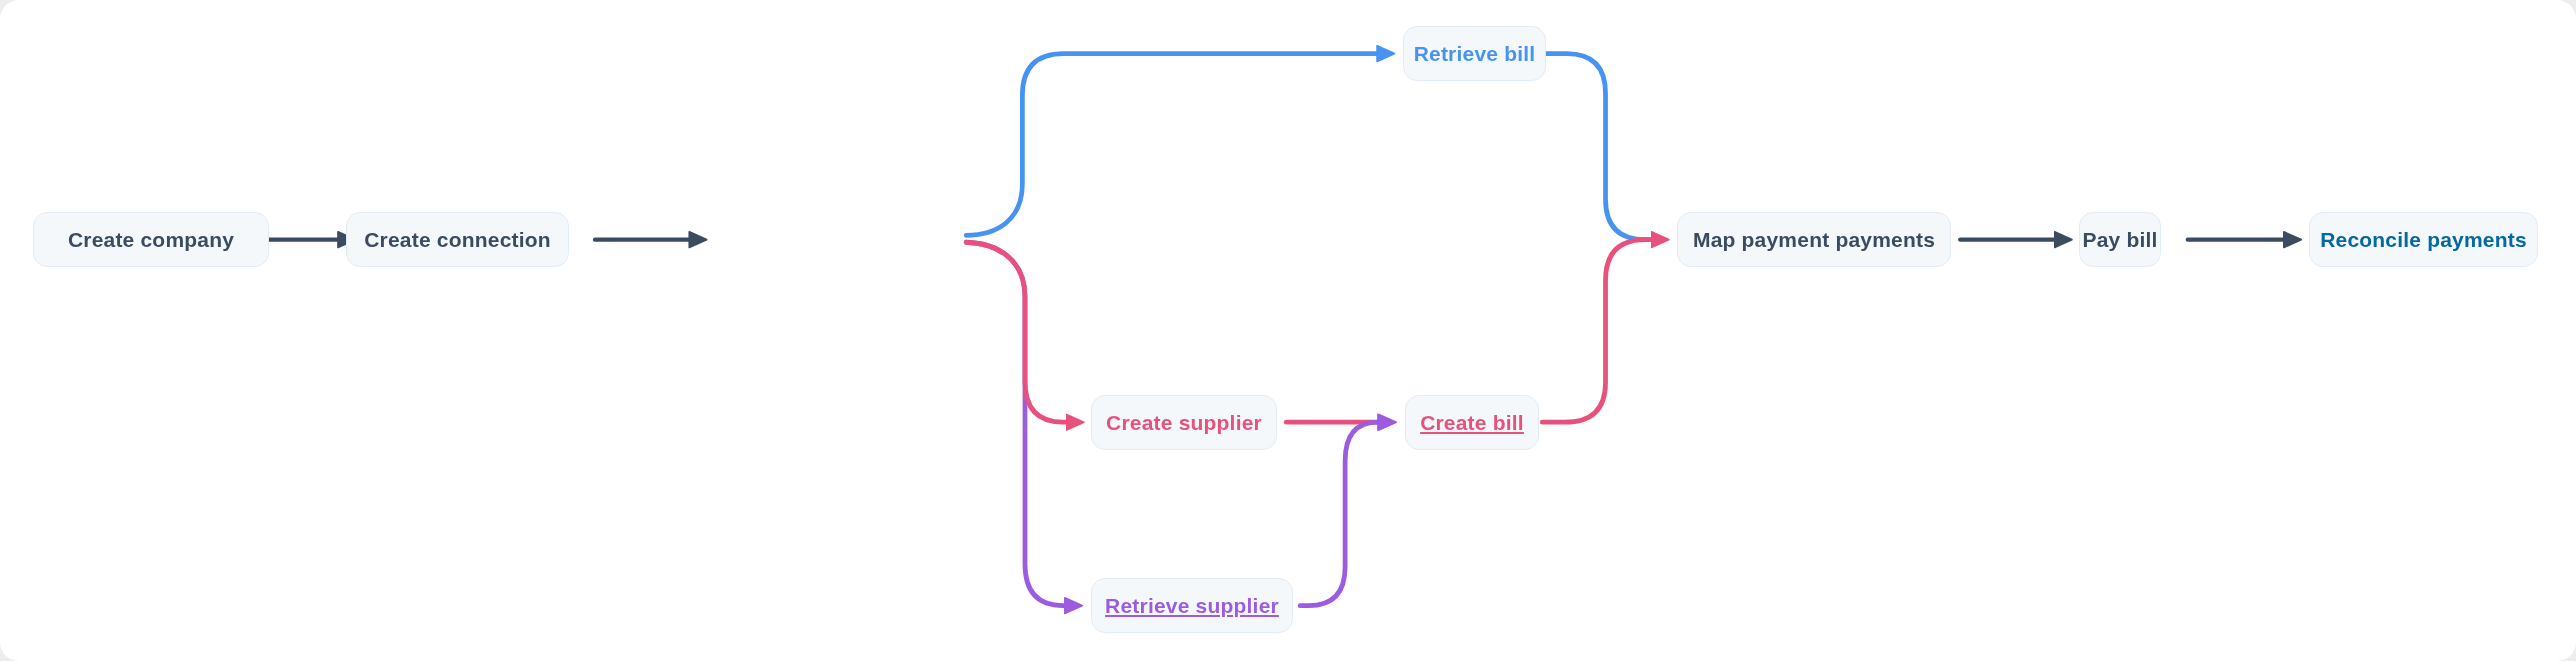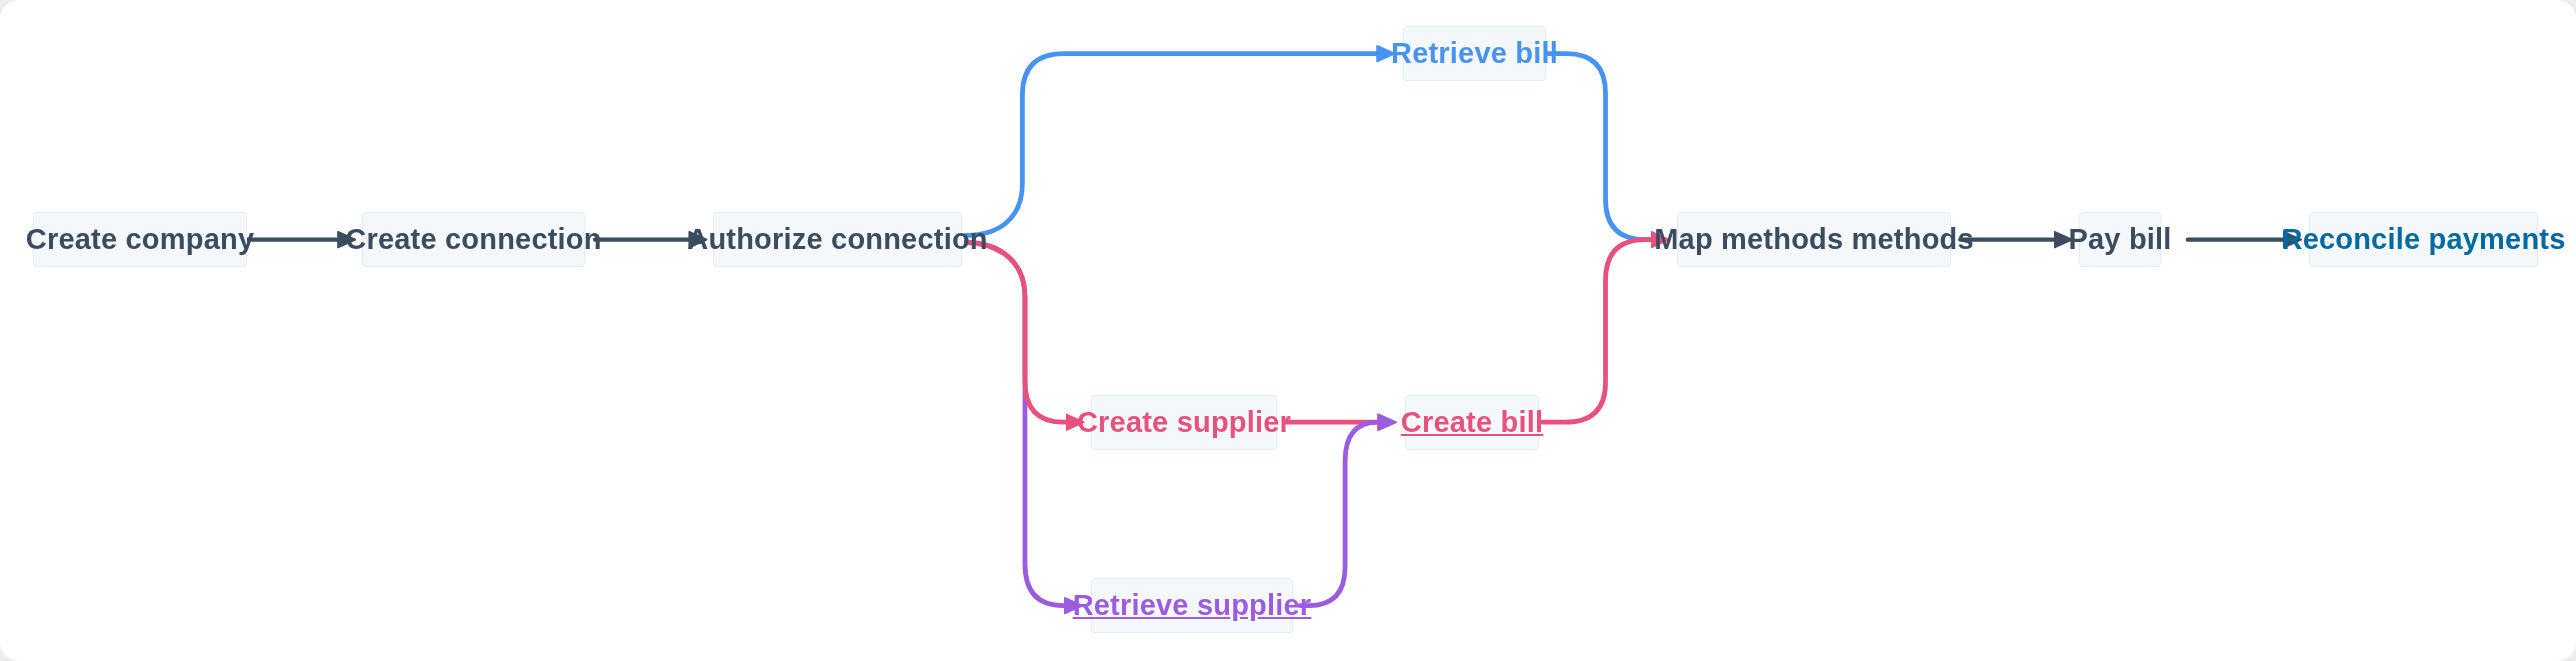--- a/index.html
+++ b/index.html
@@ -42,22 +42,22 @@
   .ah-purple{fill:var(--c-purple);stroke:var(--c-purple);}
   .node{
     position:absolute;
     height:55px;
     box-sizing:border-box;
     display:flex;
     align-items:center;
     justify-content:center;
     background:var(--c-node-bg);
     border:1.3px solid var(--c-node-border);
-    border-radius:4px;
-    font-size:29px;
+    border-radius:14px;
+    font-size:21px;
     font-weight:bold;
     letter-spacing:0.2px;
     white-space:nowrap;
     color:var(--c-dark);
     cursor:pointer;
   }
   .node--dark{color:var(--c-dark);}
   .node--blue{color:var(--c-blue);}
   .node--pink{color:var(--c-pink);}
   .node--purple{color:var(--c-purple);text-decoration:underline;}
@@ -96,25 +96,24 @@
 
     <path class="edge edge--purple" d="M 1502 700 L 1512 700 Q 1554 700 1554 655 L 1554 533 Q 1554 488 1592 488 L 1593 488" marker-end="url(#ah-purple)"></path>
 
     <path class="edge edge--blue" d="M 1116 272 C 1152 272 1181 254 1181 212 L 1181 110 Q 1181 62 1229 62 L 1591 62" marker-end="url(#ah-blue)"></path>
 
     <path class="edge edge--blue" d="M 1786 62 L 1810 62 Q 1855 62 1855 108 L 1855 230 Q 1855 277 1901 277 L 1908 277"></path>
 
     <path class="edge edge--pink" d="M 1782 488 L 1808 488 Q 1855 488 1855 442 L 1855 324 Q 1855 277 1901 277 L 1908 277" marker-end="url(#ah-pink)"></path>
   </svg>
 
-  <div class="node node--dark" style="left: 33px; top: 212px; width: 214px; color: rgb(60, 76, 96);">Create company</div>
-  <div class="node node--dark" style="left: 362px; top: 212px; width: 223px; color: rgb(60, 76, 96);">Create connection</div>
-  <div class="node node--dark" style="left: 713px; top: 212px; width: 249px; color: rgb(60, 76, 96);">Authorize connection</div>
+  <div class="node node--dark" style="left: 33px; top: 212px; width: 236px; color: rgb(60, 76, 96);">Create company</div>
+  <div class="node node--dark" style="left: 346px; top: 212px; width: 223px; color: rgb(60, 76, 96);">Create connection</div>
   <div class="node node--blue" style="left: 1403px; top: 26px; width: 143px; color: rgb(71, 147, 242);">Retrieve bill</div>
   <div class="node node--pink" style="left: 1091px; top: 395px; width: 186px; color: rgb(232, 81, 123);">Create supplier</div>
   <div class="node node--pink" style="left: 1405px; top: 395px; width: 134px; color: rgb(232, 81, 123); text-decoration: underline;">Create bill</div>
   <div class="node node--purple" style="left: 1091px; top: 578px; width: 202px; color: rgb(156, 92, 224);">Retrieve supplier</div>
-  <div class="node node--dark" style="left: 1677px; top: 212px; width: 274px; color: rgb(60, 76, 96);">Map methods methods</div>
+  <div class="node node--dark" style="left: 1677px; top: 212px; width: 274px; color: rgb(60, 76, 96);">Map payment payments</div>
   <div class="node node--dark" style="left: 2079px; top: 212px; width: 82px; color: rgb(60, 76, 96);">Pay bill</div>
   <div class="node node--dark" style="left: 2309px; top: 212px; width: 229px; color: #0369a1;">Reconcile payments</div>
 
 </div>
 
 
 </body></html>

